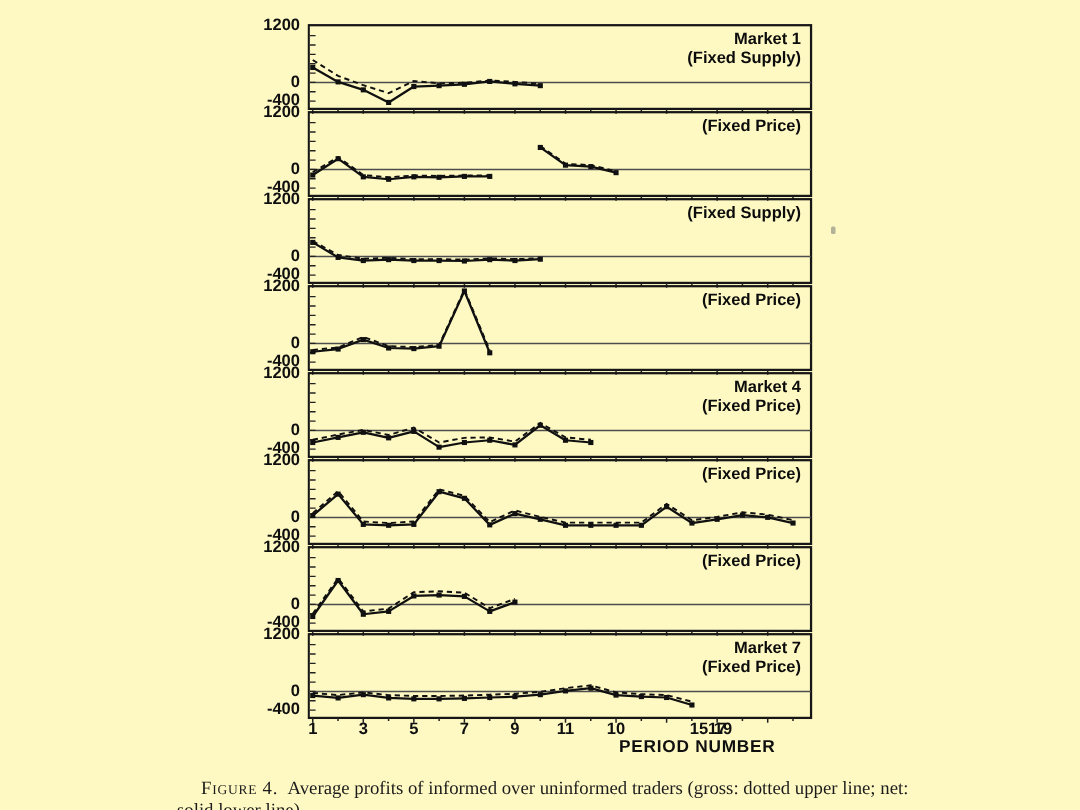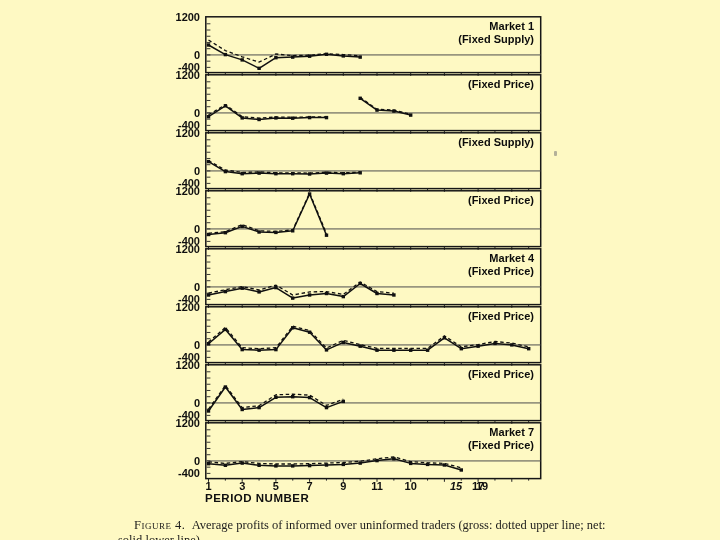--- a/index.html
+++ b/index.html
@@ -7,21 +7,21 @@
         font-family:"Liberation Sans",sans-serif;color:#111;}
   .panel{position:absolute;left:0;width:720px;height:58px;}
   .ylabel{position:absolute;left:118px;width:82px;text-align:right;
           font-size:11px;font-weight:bold;line-height:12px;color:#0f0f0f;
           letter-spacing:0px;}
   .plot{position:absolute;left:205px;top:0;}
   .mtitle{position:absolute;left:205px;top:4px;width:329px;text-align:right;
           font-size:11px;font-weight:bold;line-height:13px;color:#0c0c0c;}
   #xticks .xtick{position:absolute;top:480px;width:24px;margin-left:-12px;text-align:center;
           font-size:11px;font-weight:bold;color:#0f0f0f;}
-  #xaxis-label{position:absolute;top:492px;left:205px;width:312px;text-align:left;
+  #xaxis-label{position:absolute;top:492px;left:205px;width:312px;text-align:right;
           font-size:11.5px;font-weight:bold;letter-spacing:0.5px;color:#0f0f0f;}
   #caption{position:absolute;top:505px;left:118px;width:500px;
           font-family:"Liberation Serif",serif;font-size:12.5px;line-height:15px;
           color:#1c1c1c;text-indent:16px;}
   #caption .capnum{font-variant:small-caps;letter-spacing:0.5px;}
   .speck{position:absolute;background:#777;border-radius:1px;}
   svg{display:block;}
 </style>
 </head>
 <body>
@@ -469,21 +469,21 @@
     </div>
 
   <div id="xticks">
       <span class="xtick" style="left: 208.5px;">1</span>
       <span class="xtick" style="left: 242.2px;">3</span>
       <span class="xtick" style="left: 275.9px;">5</span>
       <span class="xtick" style="left: 309.6px;">7</span>
       <span class="xtick" style="left: 343.3px;">9</span>
       <span class="xtick" style="left: 377px;">11</span>
       <span class="xtick" style="left: 410.7px;">10</span>
-      <span class="xtick" style="left: 456px; font-style: italic;">15</span>
+      <span class="xtick" style="left: 466px;">15</span>
       <span class="xtick" style="left: 478.1px;">17</span>
       <span class="xtick" style="left: 482px;">19</span>
     </div>
 
   <div id="xaxis-label">PERIOD NUMBER</div>
 
   <p id="caption"><span class="capnum">Figure 4.</span>&nbsp;&nbsp;<span>Average profits of informed over uninformed traders (gross: dotted upper line; net: solid lower line).</span></p>
 
   <div class="speck" style="left:554px;top:151px;width:3px;height:5px;opacity:.55;"></div>
 </div>

